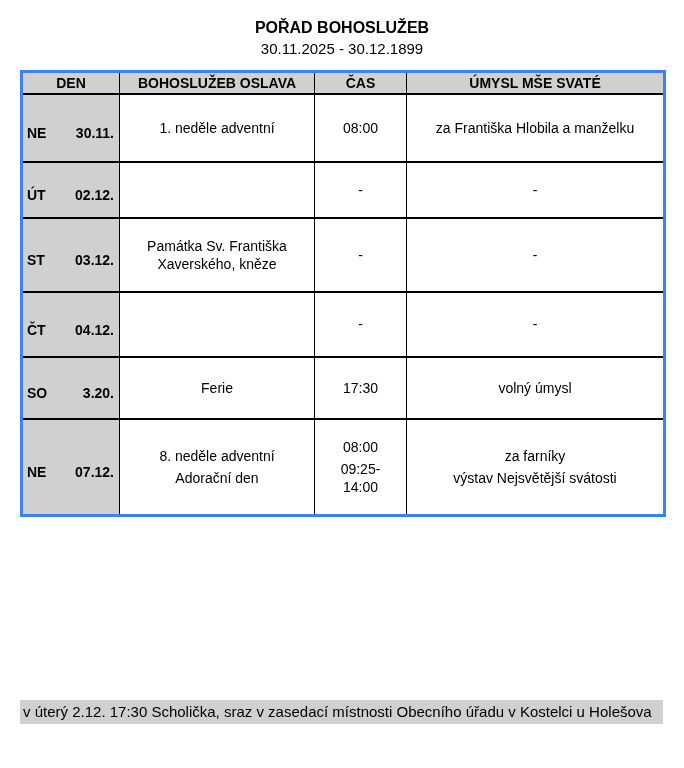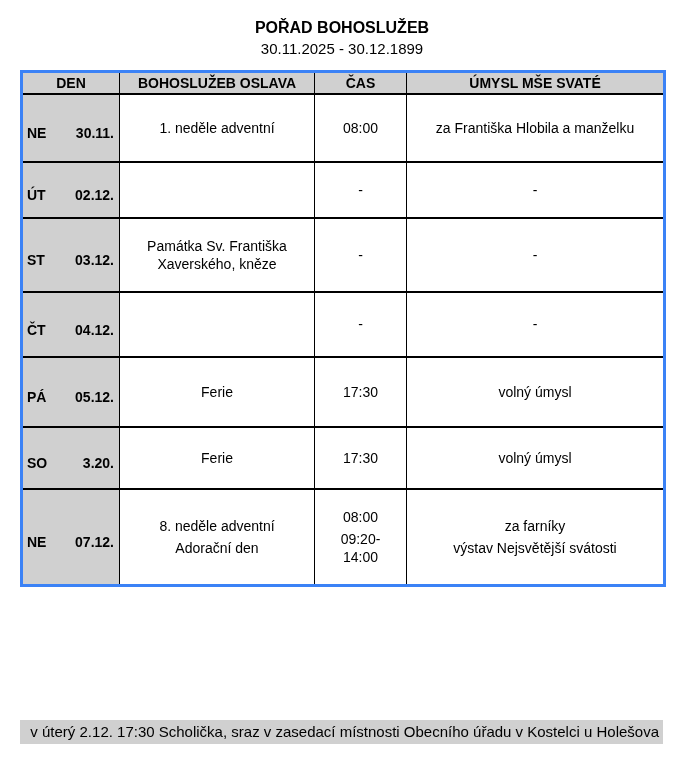--- a/index.html
+++ b/index.html
@@ -69,27 +69,26 @@
     display: flex;
     align-items: center;
     justify-content: center;
     text-align: center;
     padding: 2px 4px;
     line-height: 18px;
   }
   .footer-note {
     position: absolute;
     left: 20px;
-    top: 720px;
+    top: 700px;
     width: 643px;
     background: #d0d0d0;
     font-size: 15px;
     line-height: 21px;
     padding: 1px 4px 2px 3px;
-    text-align: right;
   }
 </style>
 </head>
 <body>
 
 <div class="doc-header">
   <div class="doc-title">POŘAD BOHOSLUŽEB</div>
   <div class="doc-daterange">30.11.2025 - 30.12.1899</div>
 </div>
 
@@ -194,43 +193,20 @@
           <div class="cell-stack">
             <div class="cell-line">-</div>
           </div>
         </td>
         <td class="stack-cell">
           <div class="cell-stack">
             <div class="cell-line">-</div>
           </div>
         </td>
       </tr>
-      <tr style="height: 70px;">
-        <td class="day-cell">
-          <div class="day-inner">
-            <span>PÁ</span>
-            <span>05.12.</span>
-          </div>
-        </td>
-        <td class="stack-cell">
-          <div class="cell-stack">
-            <div class="cell-line">Ferie</div>
-          </div>
-        </td>
-        <td class="stack-cell">
-          <div class="cell-stack">
-            <div class="cell-line">17:30</div>
-          </div>
-        </td>
-        <td class="stack-cell">
-          <div class="cell-stack">
-            <div class="cell-line">volný úmysl</div>
-          </div>
-        </td>
-      </tr>
       <tr style="height: 62px;">
         <td class="day-cell">
           <div class="day-inner">
             <span>SO</span>
             <span>3.20.</span>
           </div>
         </td>
         <td class="stack-cell">
           <div class="cell-stack">
             <div class="cell-line">Ferie</div>
@@ -256,21 +232,21 @@
         </td>
         <td class="stack-cell">
           <div class="cell-stack">
             <div class="cell-line">8. neděle adventní</div>
             <div class="cell-line">Adorační den</div>
           </div>
         </td>
         <td class="stack-cell">
           <div class="cell-stack">
             <div class="cell-line">08:00</div>
-            <div class="cell-line">09:20-14:00</div>
+            <div class="cell-line">09:25-14:00</div>
           </div>
         </td>
         <td class="stack-cell">
           <div class="cell-stack">
             <div class="cell-line">za farníky</div>
             <div class="cell-line">výstav Nejsvětější svátosti</div>
           </div>
         </td>
       </tr>
     </tbody>

